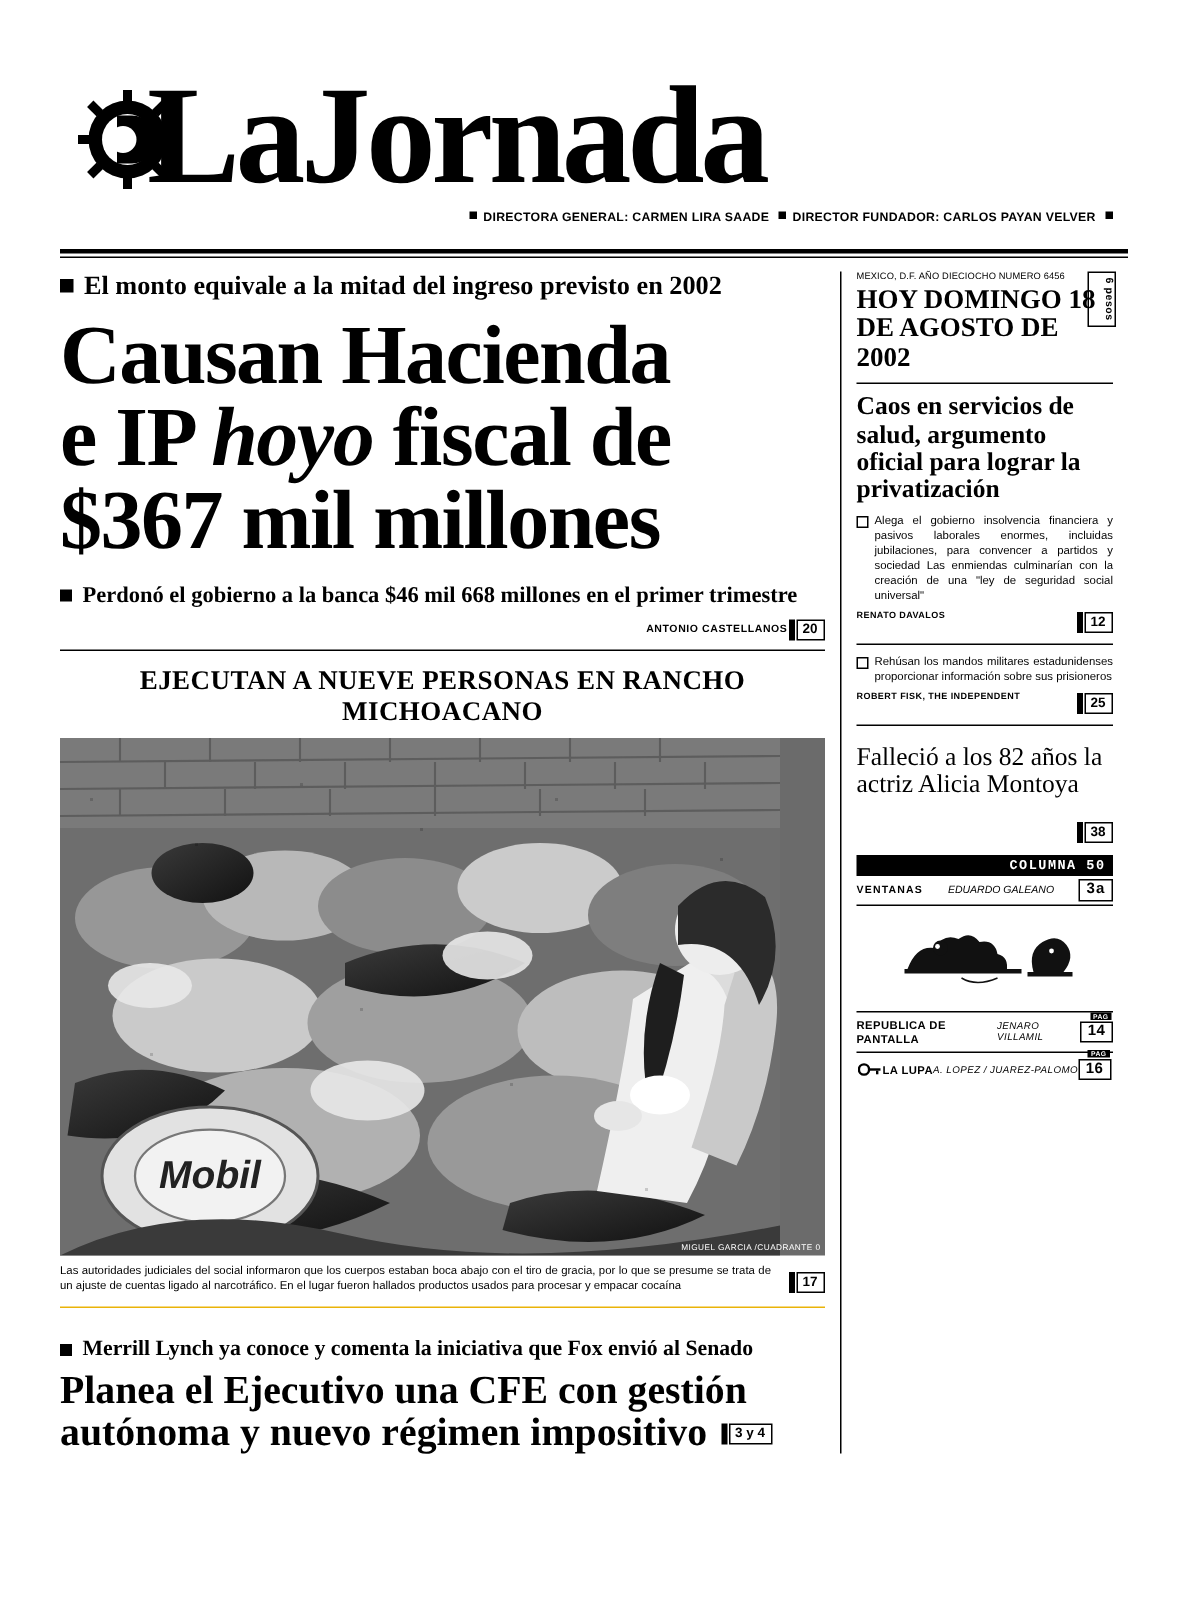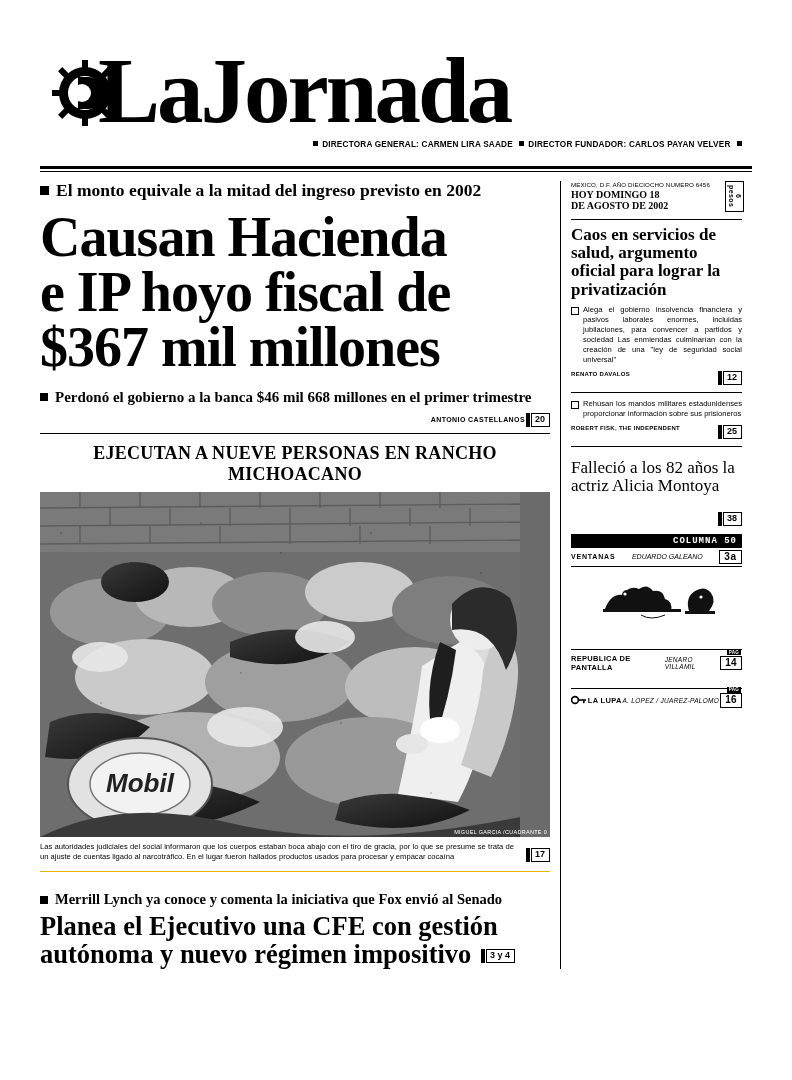--- a/index.html
+++ b/index.html
@@ -106,20 +106,21 @@
   }
   .headline {
     font-family: "Liberation Serif", serif;
     font-weight: bold;
     font-size: 56px;
     line-height: 0.98;
     letter-spacing: -1px;
     margin-top: 10px;
   }
   .headline .ital {
+    font-style: italic;
     text-align: center;
   }
   .subhead {
     font-family: "Liberation Serif", serif;
     font-weight: bold;
     font-size: 15px;
     margin-top: 14px;
     display: flex;
     align-items: center;
   }
@@ -246,21 +247,21 @@
   
   .dateline {
     font-family: "Liberation Sans", sans-serif;
     font-size: 6.2px;
     letter-spacing: 0.1px;
     margin-bottom: 2px;
   }
   .hoy {
     font-family: "Liberation Serif", serif;
     font-weight: bold;
-    font-size: 10px;
+    font-size: 18px;
     line-height: 1.08;
   }
   .price-tab {
     position: absolute;
     right: -2px;
     top: 0;
     width: 15px;
     text-align: center;
     font-family: "Liberation Sans", sans-serif;
     font-size: 7px;
@@ -344,25 +345,25 @@
   }
   .cartoon {
     height: 58px;
     display: flex;
     align-items: center;
     justify-content: center;
     padding: 4px 0;
   }
   .foot-row {
     display: flex;
-    justify-content: space-between;
+    justify-content: center;
     align-items: center;
     border-top: 1px solid #000;
     padding-top: 4px;
-    margin-top: 16px;
+    margin-top: 4px;
     font-family: "Liberation Sans", sans-serif;
     font-size: 7.5px;
     font-weight: bold;
     letter-spacing: 0.3px;
   }
   .foot-row .auth {
     font-weight: normal;
     font-style: italic;
     font-size: 6.5px;
   }

